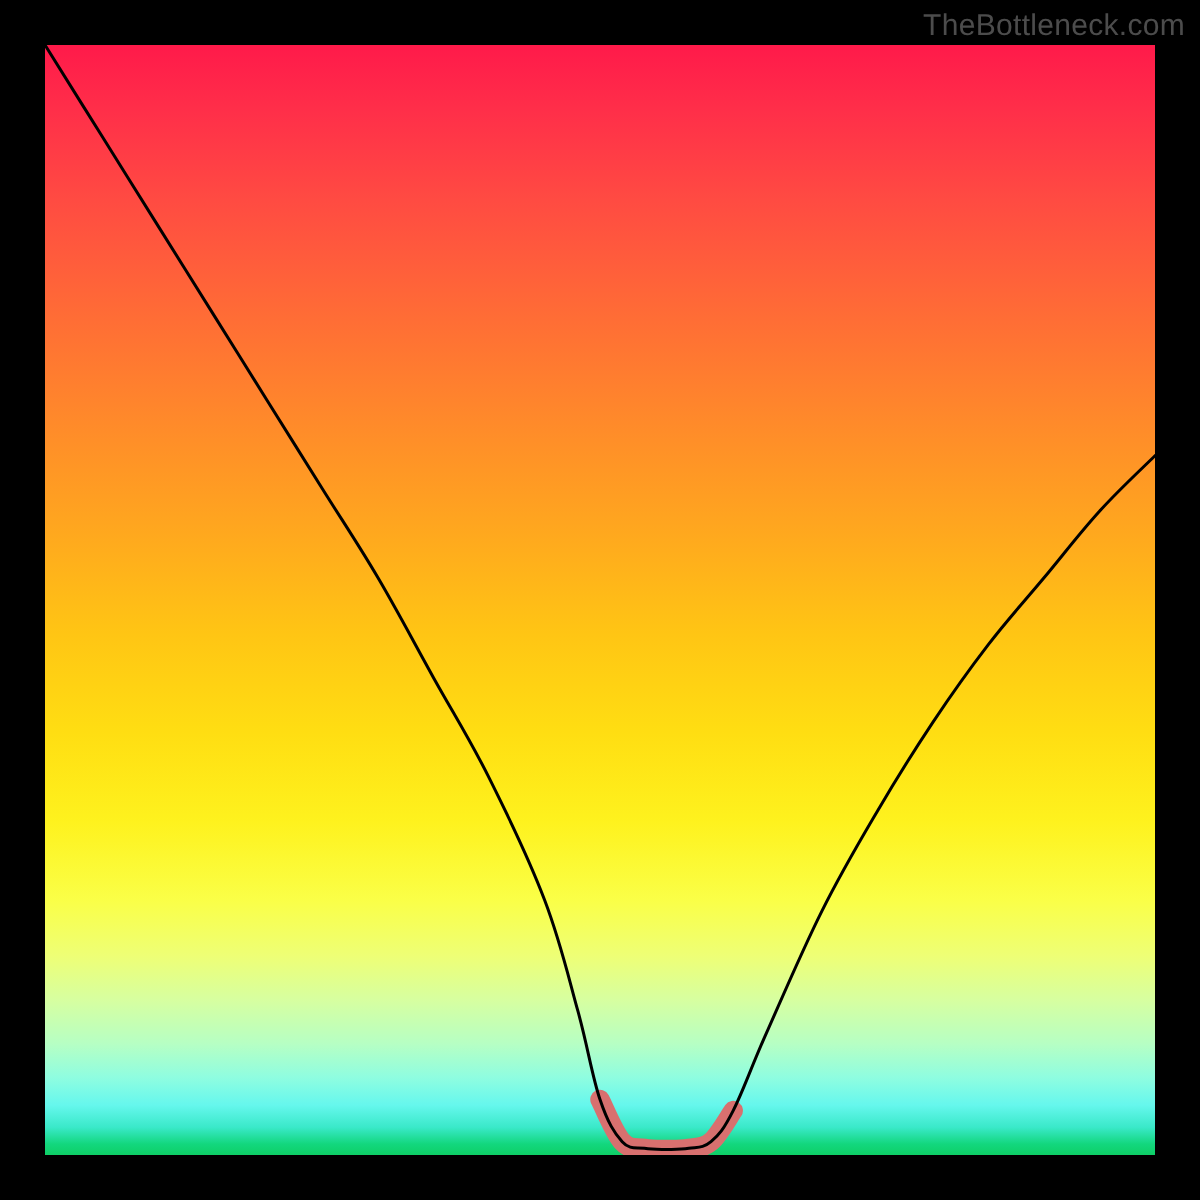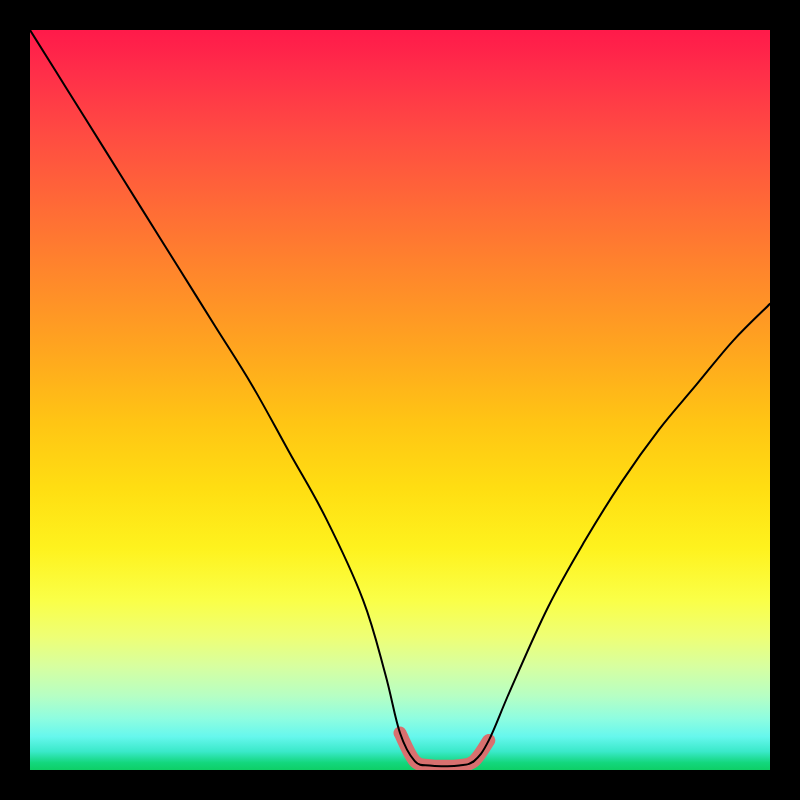--- a/index.html
+++ b/index.html
@@ -58,20 +58,21 @@
     inset: 0;
     width: 100%;
     height: 100%;
     overflow: visible;
   }
 </style>
 </head>
 <body>
 
 <div class="frame">
+  <div class="watermark">TheBottleneck.com</div>
   <div class="plot">
     <div class="gradient"></div>
     <svg class="chart-svg" id="chart-svg" viewBox="0 0 740 740" preserveAspectRatio="none">
         <path d="M 370 703 C 372.664 708.0616, 379.472 725.2592, 384.8 731.12 C 390.12800000000004 736.9808, 394.272 734.6275999999999, 399.6 735.56 C 404.92800000000005 736.4924, 409.07200000000006 736.3, 414.40000000000003 736.3 C 419.728 736.3, 423.872 736.4924, 429.2 735.56 C 434.52799999999996 734.6275999999999, 438.67199999999997 735.6488, 444 731.12 C 449.32800000000003 726.5912, 456.136 714.1296, 458.8 710.4" fill="none" stroke="#d8706f" stroke-width="13" stroke-linecap="round" stroke-linejoin="round"></path>
         <path d="M 0 0 C 6.66 10.655999999999988, 23.68 37.887999999999934, 37 59.19999999999993 C 50.32 80.51199999999993, 60.68 97.08799999999997, 74 118.39999999999998 C 87.32 139.712, 97.68 156.28800000000004, 111 177.60000000000002 C 124.32 198.912, 134.68 215.48799999999997, 148 236.79999999999995 C 161.32 258.11199999999997, 171.68 274.688, 185 296 C 198.32 317.312, 208.68 332.556, 222 355.2 C 235.32 377.844, 245.68 397.824, 259 421.8 C 272.32 445.776, 282.68 461.76, 296 488.4 C 309.32 515.04, 322.344 541.828, 333 569.8 C 343.656 597.7719999999999, 348.53999999999996 619.824, 355.2 643.8 C 361.86 667.776, 364.67199999999997 687.2823999999999, 370 703 C 375.32800000000003 718.7176000000001, 379.472 725.2592, 384.8 731.12 C 390.12800000000004 736.9808, 394.272 734.6275999999999, 399.6 735.56 C 404.92800000000005 736.4924, 409.07200000000006 736.3, 414.40000000000003 736.3 C 419.728 736.3, 423.872 736.4924, 429.2 735.56 C 434.52799999999996 734.6275999999999, 438.67199999999997 735.6488, 444 731.12 C 449.32800000000003 726.5912, 452.14 723.4535999999999, 458.8 710.4 C 465.46000000000004 697.3464, 470.344 682.576, 481 658.6 C 491.656 634.624, 504.68 603.84, 518 577.2 C 531.32 550.5600000000001, 541.68 533.244, 555 510.6 C 568.32 487.956, 578.68 471.38, 592 451.4 C 605.32 431.41999999999996, 615.68 416.91599999999994, 629 399.59999999999997 C 642.32 382.284, 652.68 371.18399999999997, 666 355.2 C 679.32 339.216, 689.68 325.452, 703 310.8 C 716.32 296.148, 733.34 280.46000000000004, 740 273.8" fill="none" stroke="#000000" stroke-width="2" stroke-linecap="round" stroke-linejoin="round"></path>
       </svg>
   </div>
 </div>
 
 </body></html>

